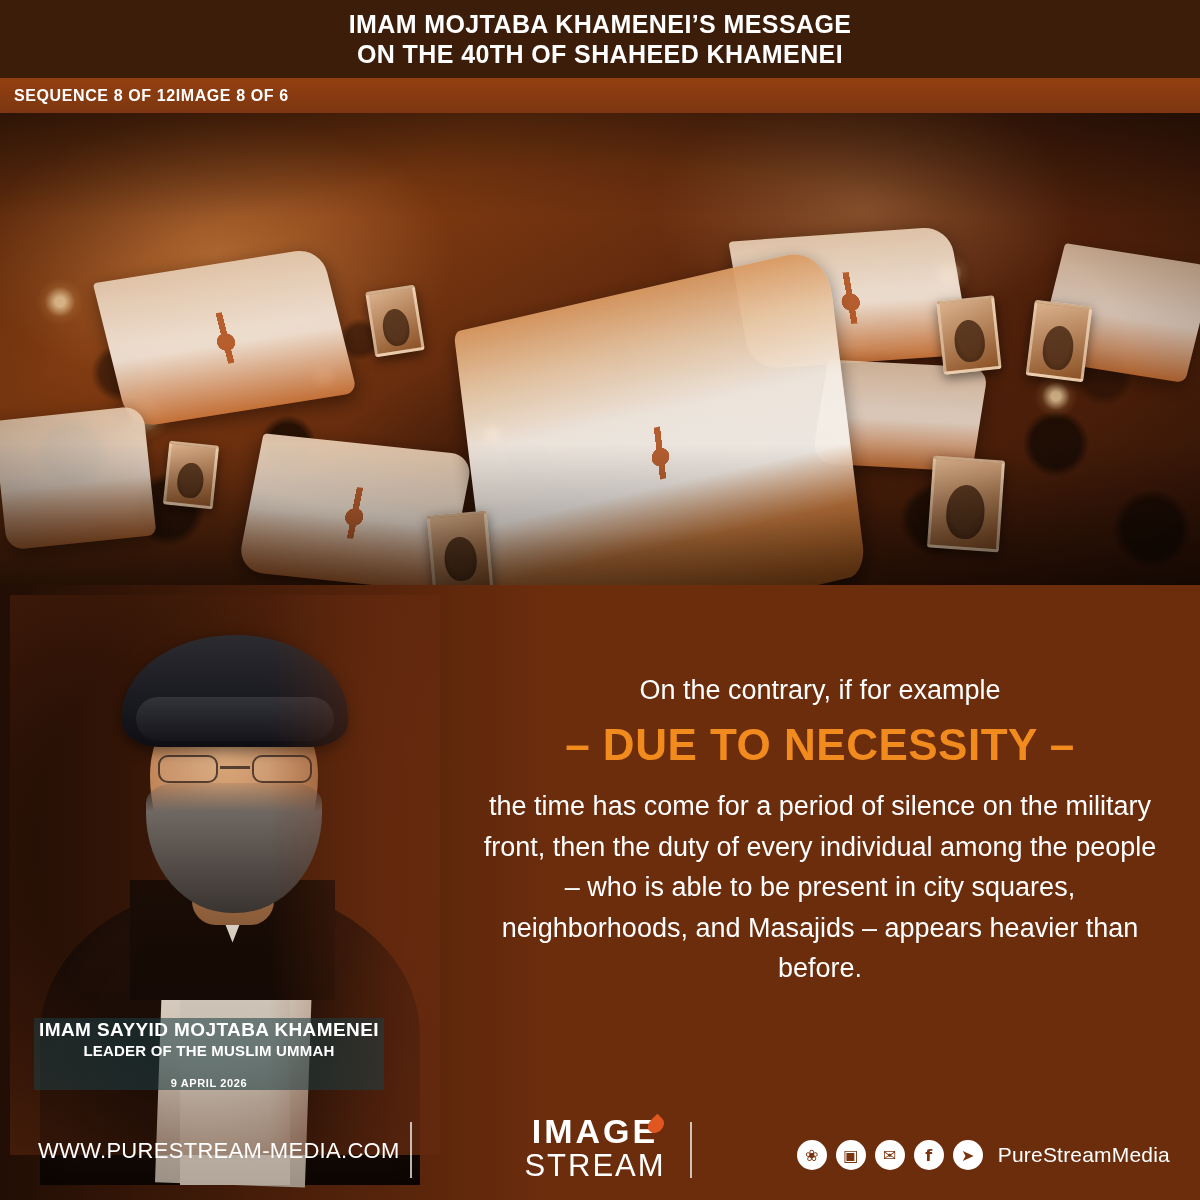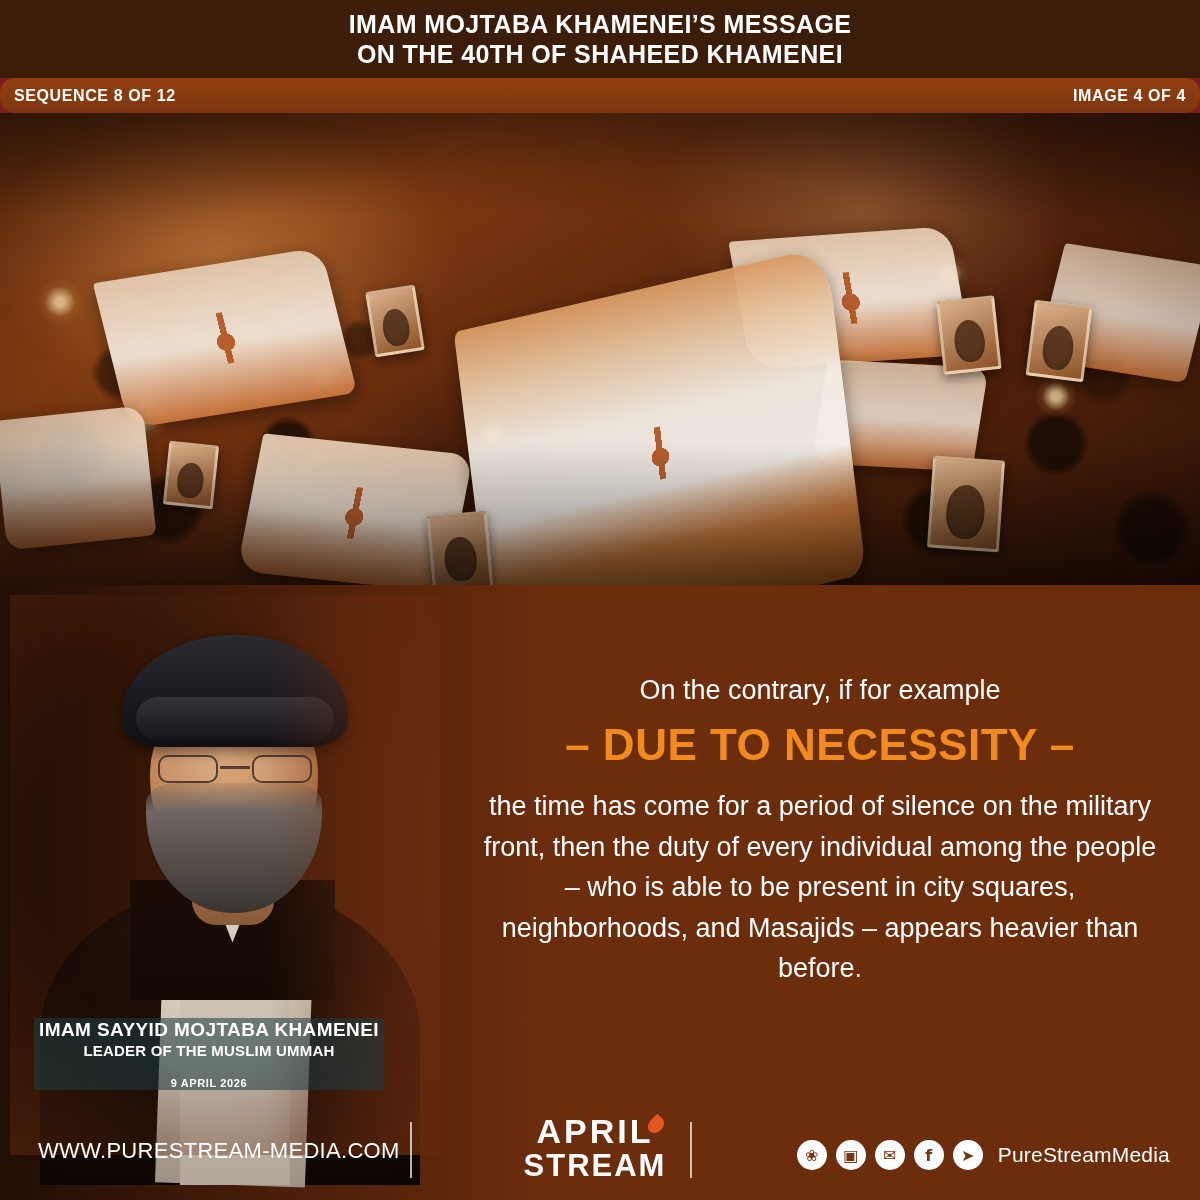--- a/index.html
+++ b/index.html
@@ -30,23 +30,22 @@
     font-weight:bold;
     letter-spacing:0.4px;
     line-height:1.22;
     text-transform:uppercase;
   }
   .seq-bar {
     position:absolute; top:78px; left:0;
     width:1200px; height:35px;
     background:#8d3c12;
     background:linear-gradient(180deg,#93400f 0%,#7d3610 100%);
-    display:flex; align-items:center; justify-content:space-between;
+    display:flex; align-items:center; 
     padding:0 14px;
-    border-radius:15px;
   }
   .seq-left, .seq-right {
     color:#ffffff;
     font-size:16px;
     font-weight:bold;
     letter-spacing:0.6px;
   }
 
   
   .banner {
@@ -301,21 +300,21 @@
   .logo{
     position:absolute; left:505px; bottom:14px;
     width:180px; height:72px;
     color:#ffffff;
     text-align:center;
   }
   .logo .pure{
     font-size:34px; font-weight:bold; letter-spacing:3px; line-height:1;
   }
   .logo .stream{
-    font-size:31px; font-weight:bold; letter-spacing:2px; line-height:1.05;
+    font-size:31px; font-weight:normal; letter-spacing:2px; line-height:1.05;
     margin-top:2px;
   }
   .logo .drop{
     position:absolute; right:22px; top:2px;
     width:14px; height:18px;
     background:#e2571f;
     border-radius:0 50% 50% 50%;
     transform:rotate(45deg);
   }
   .social{
@@ -340,21 +339,21 @@
 
   <div class="header-bar">
     <div class="header-title">
       <div>IMAM MOJTABA KHAMENEI’S MESSAGE</div>
       <div>ON THE 40TH OF SHAHEED KHAMENEI</div>
     </div>
   </div>
 
   <div class="seq-bar">
     <div class="seq-left">SEQUENCE 8 OF 12</div>
-    <div class="seq-right">IMAGE 4 OF 4</div>
+    <div class="seq-right">IMAGE 8 OF 6</div>
   </div>
 
   <div class="banner">
     <div class="banner-img"></div>
     <div class="crowd"></div>
     <div class="lights"></div>
 
     <div class="flag f2">
         <div class="emblem"></div>
       </div>
@@ -412,21 +411,21 @@
     <div class="q-line1">On the contrary, if for example</div>
     <div class="q-emph">– DUE TO NECESSITY –</div>
     <div class="q-body">the time has come for a period of silence on the military front, then the duty of every individual among the people – who is able to be present in city squares, neighborhoods, and Masajids – appears heavier than before.</div>
   </div>
 
   <div class="footer">
     <div class="footer-url">WWW.PURESTREAM-MEDIA.COM</div>
     <div class="footer-divider"></div>
     <div class="logo">
       <div class="drop"></div>
-      <div class="pure">APRIL</div>
+      <div class="pure">IMAGE</div>
       <div class="stream">STREAM</div>
     </div>
     <div class="footer-divider right"></div>
 
     <div class="social">
       <div class="s-icon">❀</div>
       <div class="s-icon">▣</div>
       <div class="s-icon">✉</div>
       <div class="s-icon">f</div>
       <div class="s-icon">➤</div>

